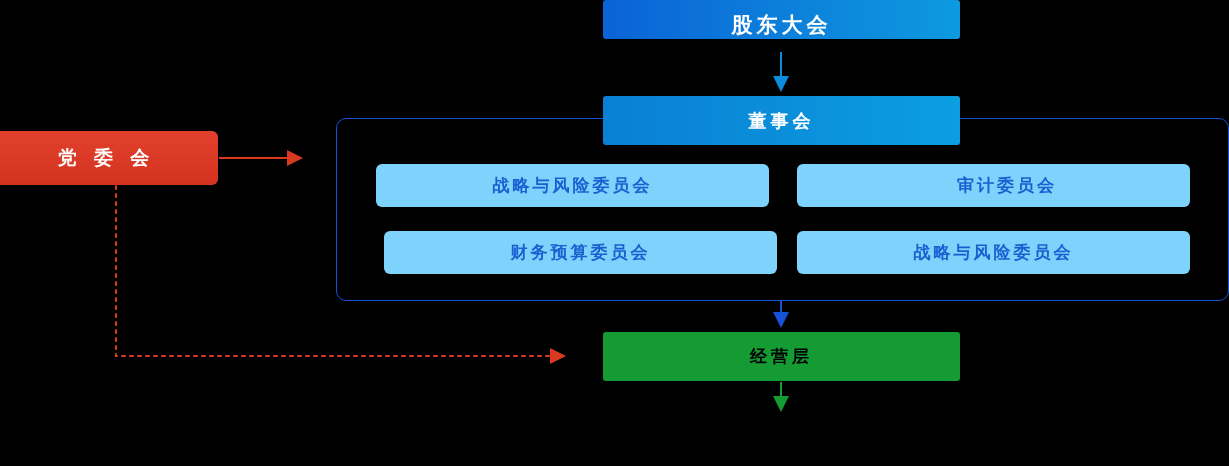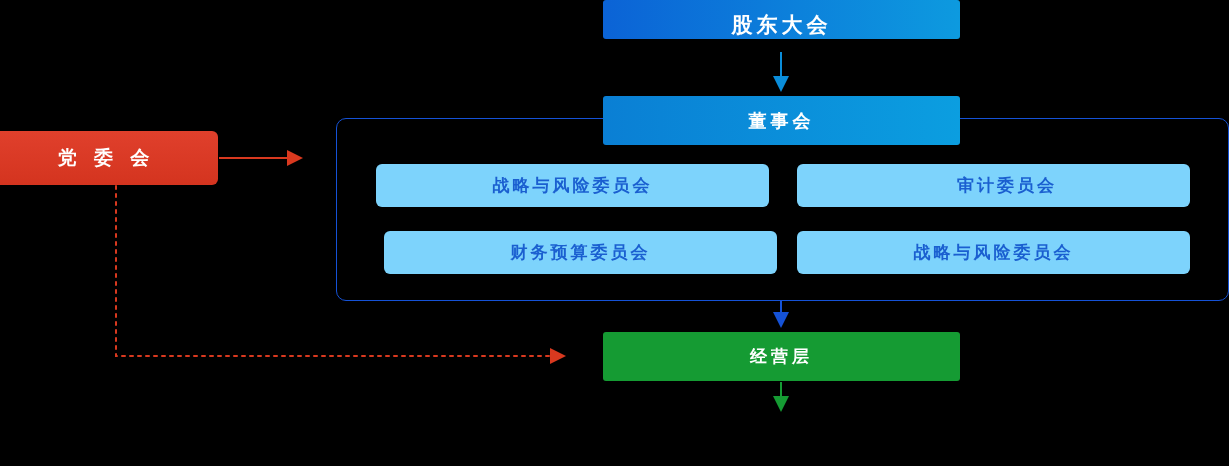--- a/index.html
+++ b/index.html
@@ -78,21 +78,21 @@
     letter-spacing: 3px;
   }
   .c1 { left: 376px; top: 164px; width: 393px; }
   .c2 { left: 797px; top: 164px; width: 393px; padding-left: 27px; }
   .c3 { left: 384px; top: 231px; width: 393px; }
   .c4 { left: 797px; top: 231px; width: 393px; }
 
   
   .node-green {
     background: #159b33;
-    color: #ffffff;
+    color: #000000;
     font-size: 17px;
     border-radius: 3px;
     letter-spacing: 4px;
   }
   .node-management { left: 603px; top: 332px; width: 357px; height: 49px; }
   .node-depts { left: 603px; top: 416px; width: 357px; height: 49px; }
 
   
   .node-party {
     left: -5px;

